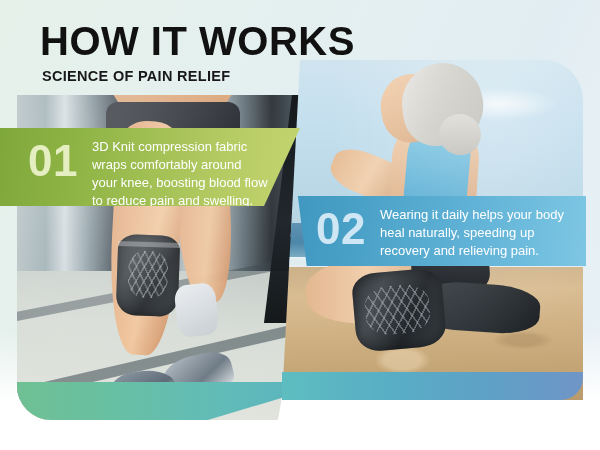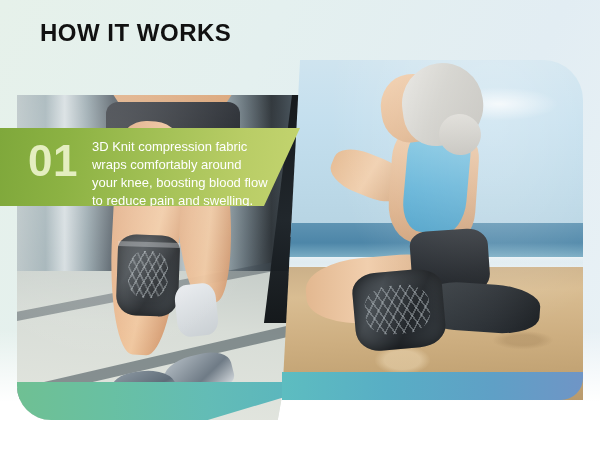--- a/index.html
+++ b/index.html
@@ -31,21 +31,21 @@
   }
 
   
   .title-block {
     position: absolute;
     left: 40px;
     top: 20px;
     z-index: 40;
   }
   .main-title {
-    font-size: 24px;
+    font-size: 40px;
     font-weight: bold;
     letter-spacing: 0.5px;
     color: #111111;
     line-height: 1.05;
     margin: 0;
     white-space: nowrap;
   }
   .sub-title {
     font-size: 14.5px;
     font-weight: bold;
@@ -405,21 +405,26 @@
     <div class="rp-shin"></div>
     <div class="rp-brace"></div>
     <div class="rp-light"></div>
   </div>
   <div id="ribbon-right"></div>
 
   <div class="bg-bottom-fade"></div>
 
   <div class="title-block">
     <div class="main-title">HOW IT WORKS</div>
+    <div class="sub-title">SCIENCE OF PAIN RELIEF</div>
   </div>
 
   <div class="callout" id="callout-01">
     <div class="num">01</div>
     <div class="body">3D Knit compression fabric wraps comfortably around your knee, boosting blood flow to reduce pain and swelling.</div>
   </div>
 
+  <div class="callout" id="callout-02">
+    <div class="num">02</div>
+    <div class="body">Wearing it daily helps your body heal naturally, speeding up recovery and relieving pain.</div>
+  </div>
 
 </div>
 
 </body></html>

